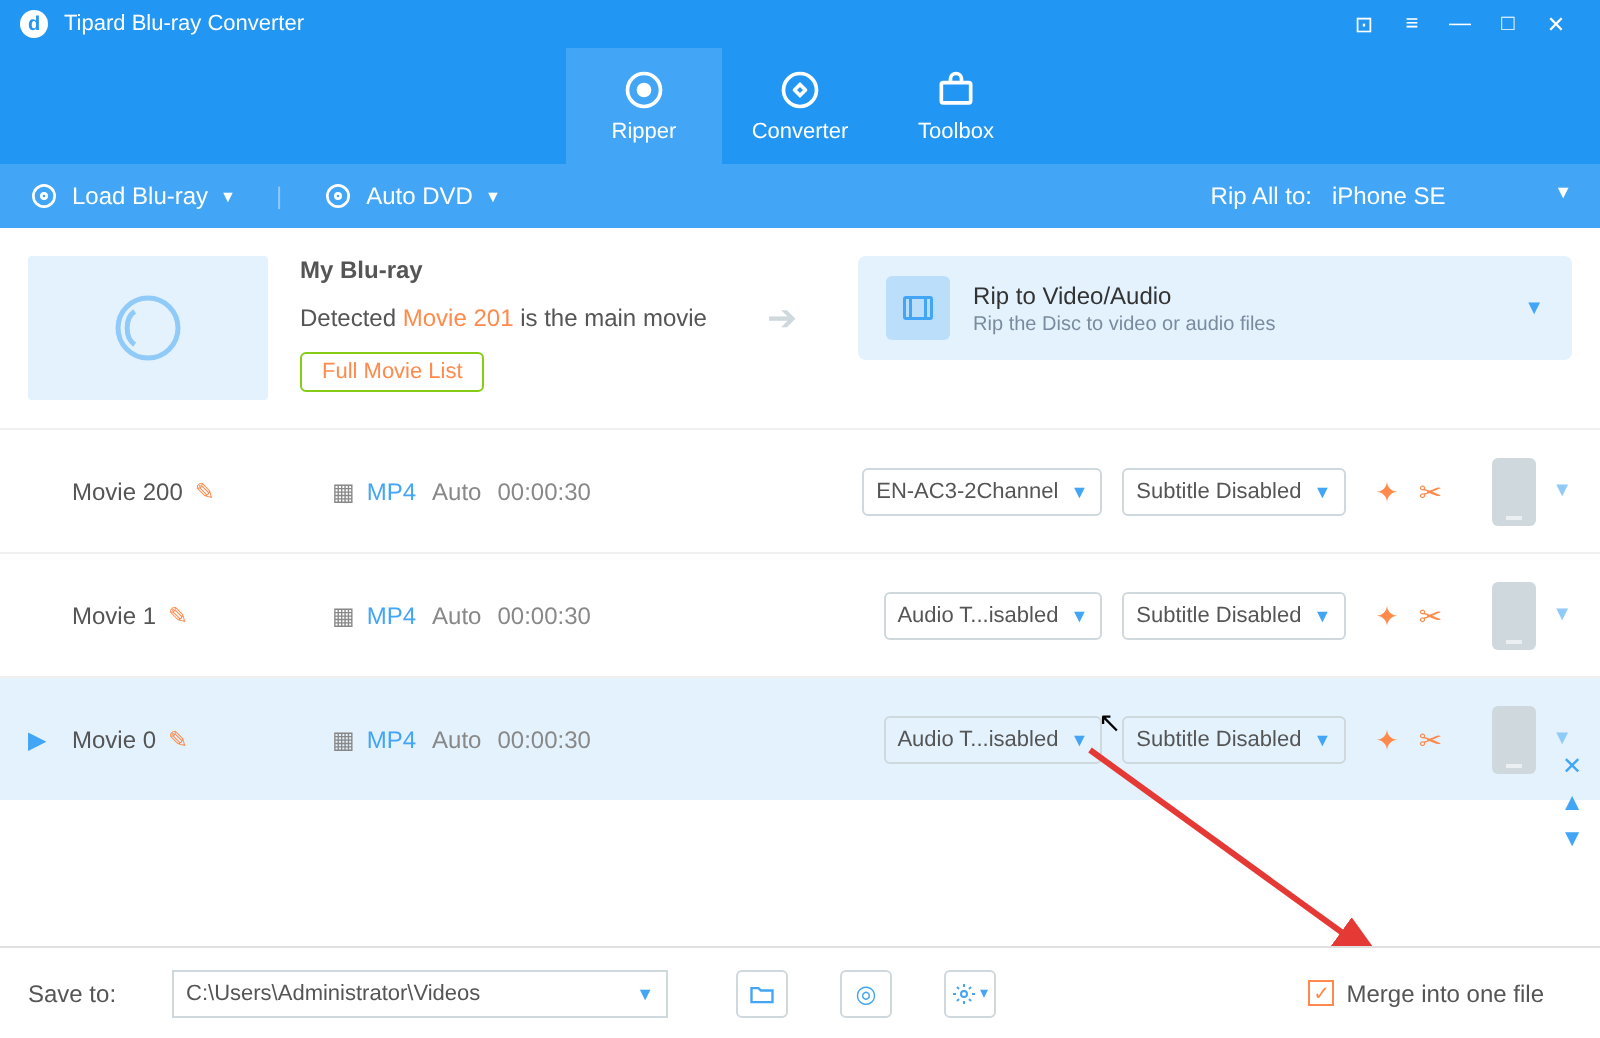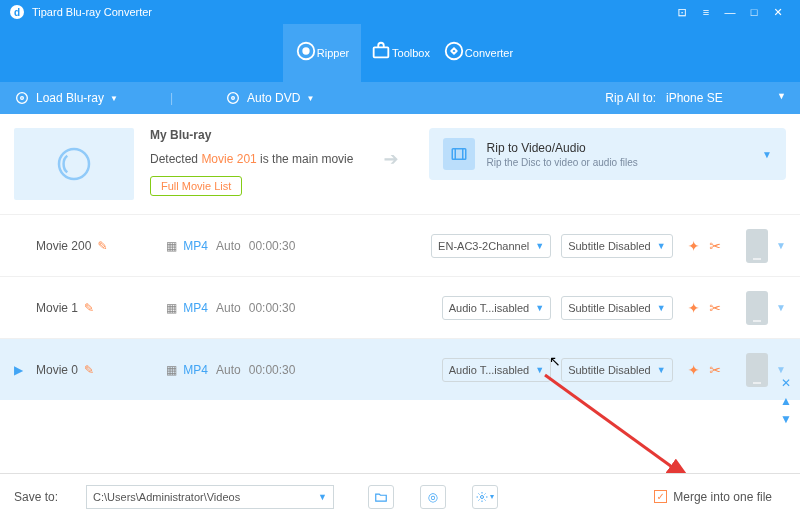--- a/index.html
+++ b/index.html
@@ -4,25 +4,25 @@
 <style>
 * { box-sizing: border-box; margin: 0; padding: 0; font-family: "Segoe UI", Arial, sans-serif; }
 body { width: 800px; height: 519px; background: #fff; overflow: hidden; position: relative; }
 
 .titlebar { height: 24px; background: #2196f3; display: flex; align-items: center; padding: 0 10px; color: #fff; font-size: 11px; }
 .titlebar .logo { width: 14px; height: 14px; border-radius: 50%; background: #fff; color: #2196f3; display: flex; align-items: center; justify-content: center; font-weight: bold; font-size: 10px; margin-right: 8px; }
 .titlebar .spacer { flex: 1; }
 .titlebar .winbtn { width: 24px; text-align: center; cursor: pointer; }
 
 .tabbar { height: 58px; background: #2196f3; display: flex; justify-content: center; align-items: center; }
-.tab { width: 78px; height: 58px; color: #fff; display: flex; align-items: center; justify-content: center; font-size: 11px; cursor: pointer; }
+.tab { width: 78px; height: 58px; color: #fff; display: flex; flex-direction: column; align-items: center; justify-content: center; font-size: 11px; cursor: pointer; }
 .tab.active { background: #42a5f5; }
 .tab svg { width: 22px; height: 22px; margin-bottom: 4px; }
 
-.loadbar { height: 32px; background: #42a5f5; display: flex; align-items: center; padding: 0 14px; color: #fff; font-size: 12px; gap: 32px; }
+.loadbar { height: 32px; background: #42a5f5; display: flex; align-items: center; padding: 0 14px; color: #fff; font-size: 12px; }
 .loadbtn { display: flex; align-items: center; margin-right: 20px; cursor: pointer; }
 .loadbtn svg { width: 16px; height: 16px; margin-right: 6px; }
 .loadbtn .caret { margin-left: 6px; font-size: 8px; }
 .loadbar .spacer { flex: 1; }
 .ripall-to { display: flex; align-items: center; font-size: 12px; }
 .ripall-to .sel { margin-left: 10px; padding: 2px 0; width: 120px; display: flex; justify-content: space-between; cursor: pointer; }
 
 .header-panel { display: flex; padding: 14px; align-items: flex-start; }
 .thumb-big { width: 120px; height: 72px; background: #e3f2fd; display: flex; align-items: center; justify-content: center; border-radius: 2px; }
 .thumb-big svg { width: 40px; height: 40px; }
@@ -86,31 +86,31 @@
 <div class="tabbar">
   <div class="tab active">
     <svg viewBox="0 0 24 24" fill="none" stroke="#fff" stroke-width="2">
         <circle cx="12" cy="12" r="9"></circle>
         <circle cx="12" cy="12" r="3" fill="#fff"></circle>
       </svg>
     <span>Ripper</span>
   </div>
   <div class="tab">
     <svg viewBox="0 0 24 24" fill="none" stroke="#fff" stroke-width="2">
+        <circle cx="12" cy="12" r="9"></circle>
+        <path d="M9 12l3-3 3 3M9 12l3 3 3-3" stroke-linecap="round"></path>
+      </svg>
+    <span>Converter</span>
+  </div>
+  <div class="tab">
+    <svg viewBox="0 0 24 24" fill="none" stroke="#fff" stroke-width="2">
         <rect x="4" y="8" width="16" height="11" rx="1"></rect>
         <path d="M9 8V6a3 3 0 016 0v2"></path>
       </svg>
     <span>Toolbox</span>
-  </div>
-  <div class="tab">
-    <svg viewBox="0 0 24 24" fill="none" stroke="#fff" stroke-width="2">
-        <circle cx="12" cy="12" r="9"></circle>
-        <path d="M9 12l3-3 3 3M9 12l3 3 3-3" stroke-linecap="round"></path>
-      </svg>
-    <span>Converter</span>
   </div>
 </div>
 
 <div class="loadbar">
   <div class="loadbtn">
     <svg viewBox="0 0 24 24" fill="none" stroke="#fff" stroke-width="2">
         <circle cx="12" cy="12" r="8"></circle>
         <circle cx="12" cy="12" r="2"></circle>
       </svg>
     <span>Load Blu-ray</span>

